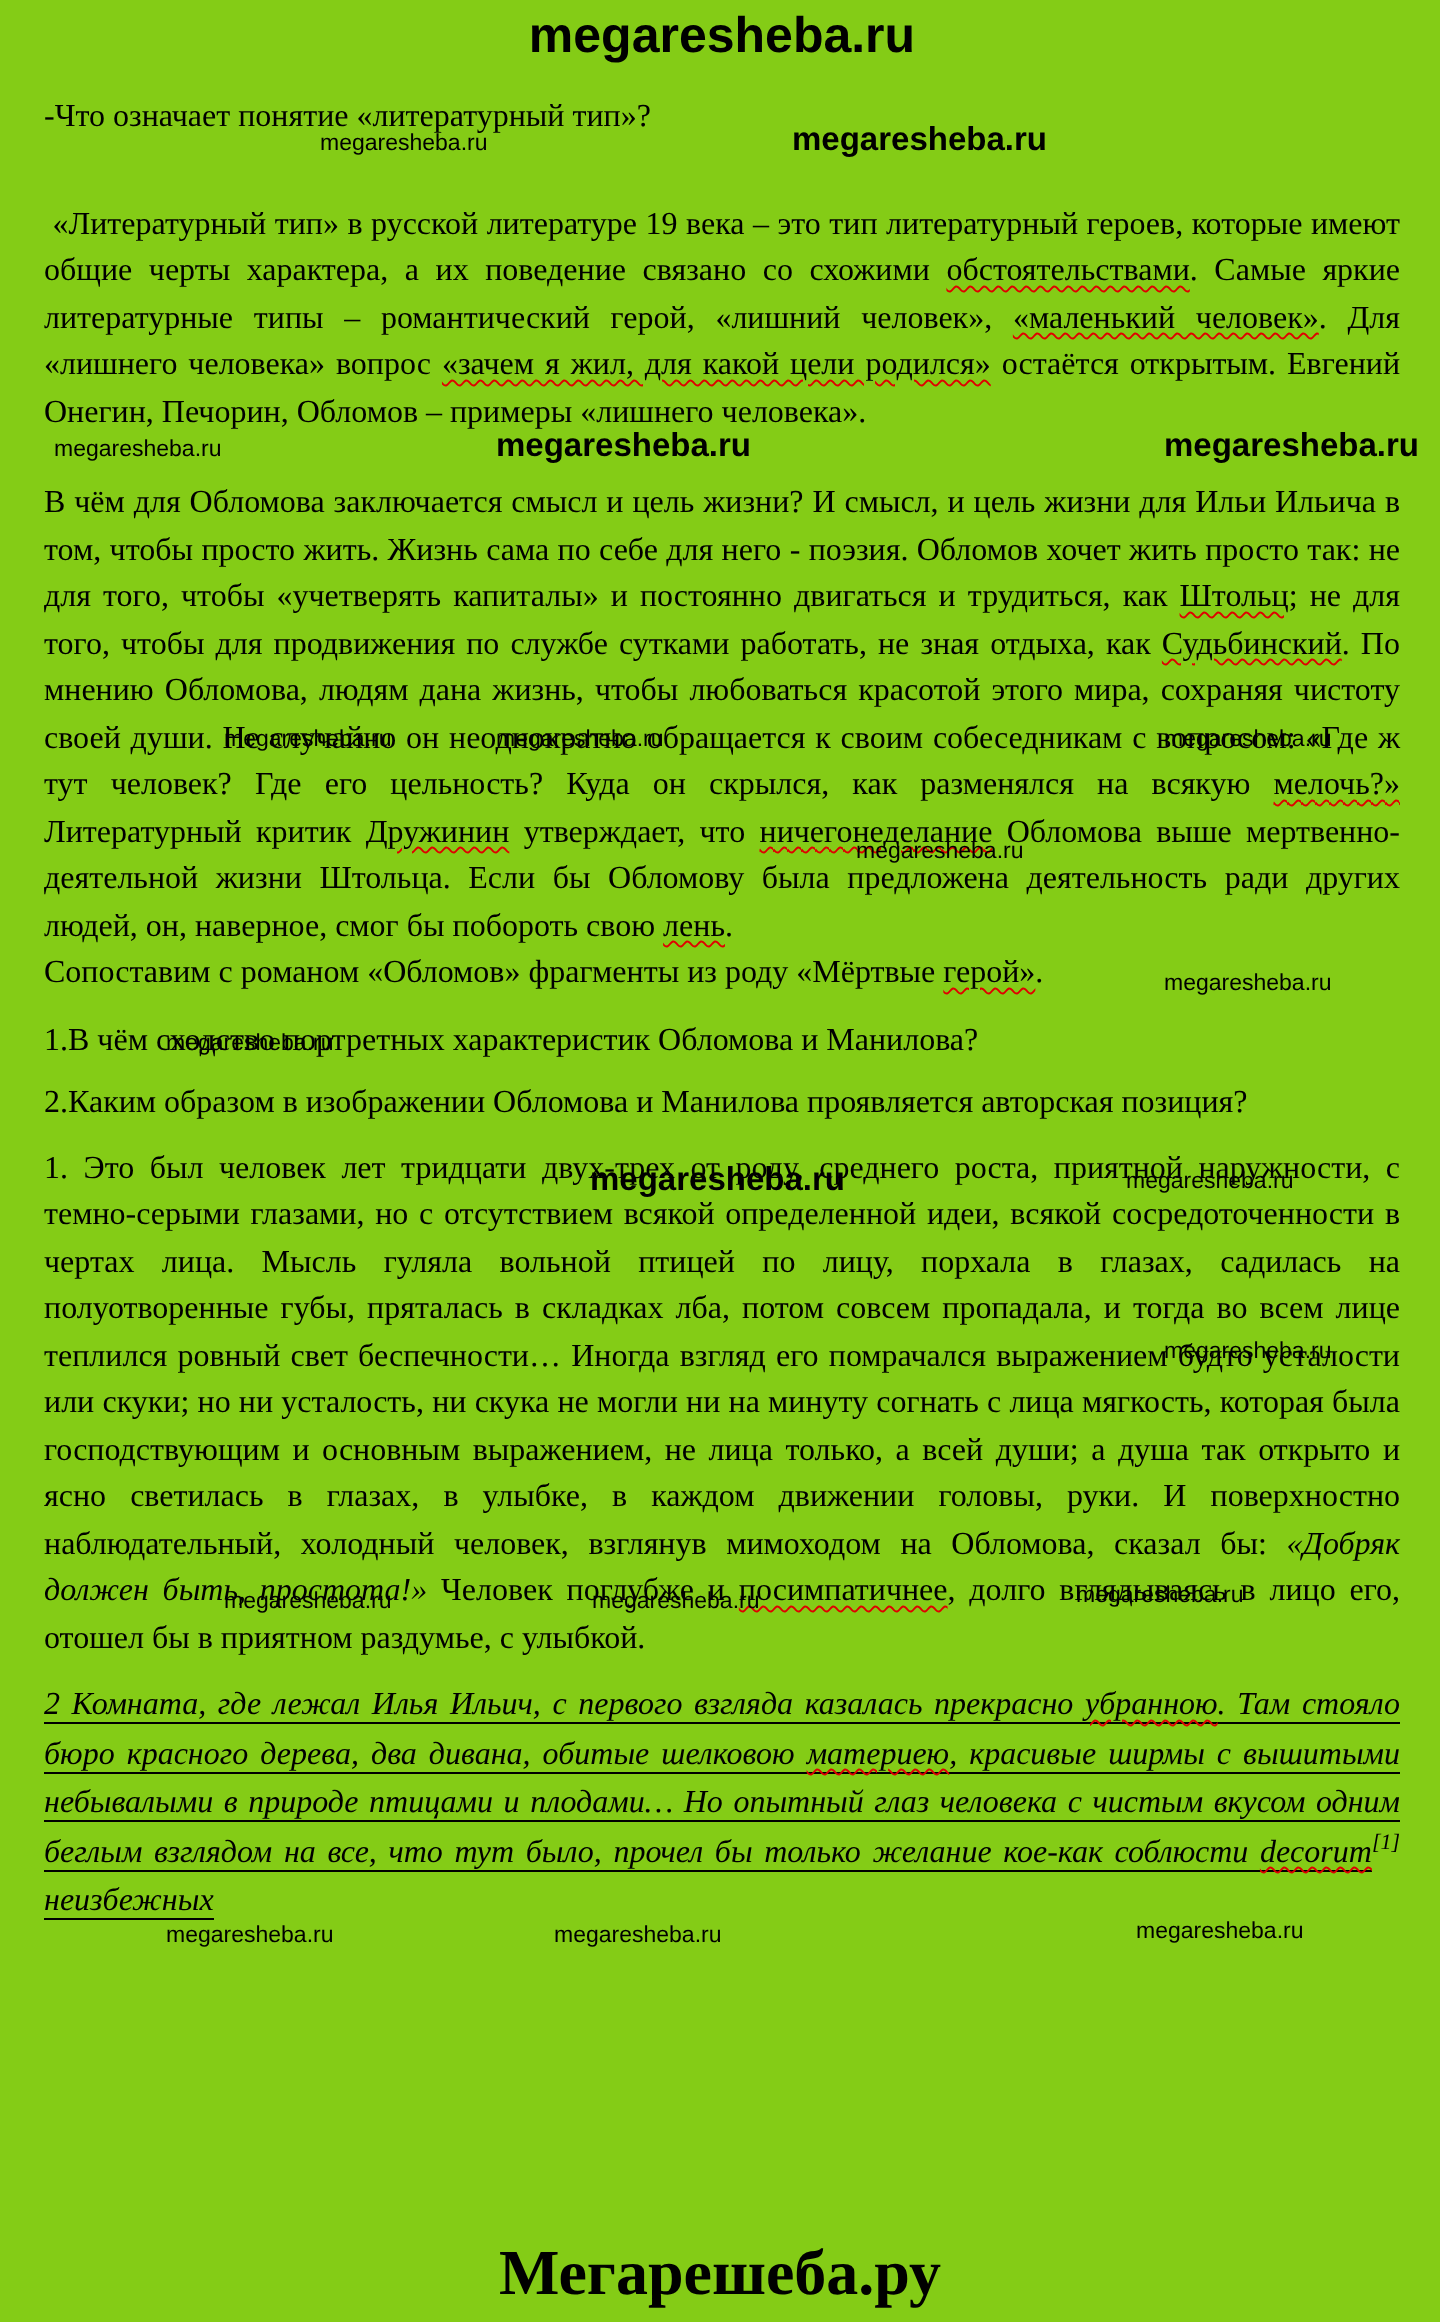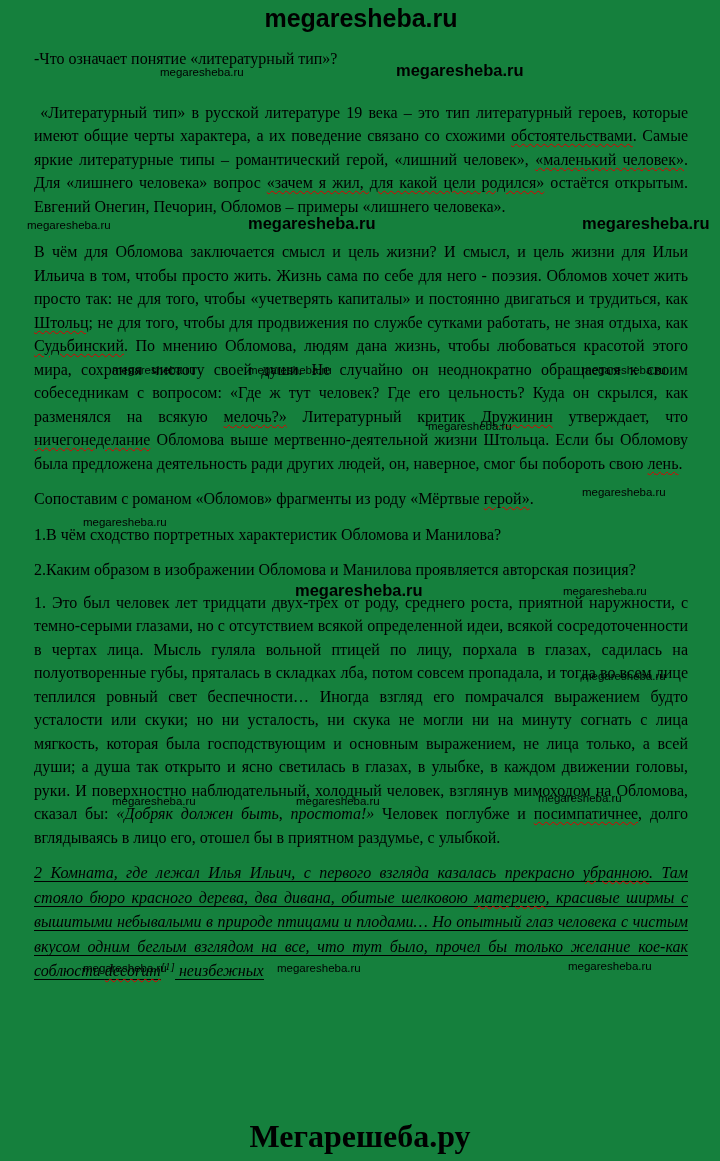--- a/index.html
+++ b/index.html
@@ -2,34 +2,34 @@
 <html lang="ru"><head>
 <meta charset="utf-8">
 <style>
   html,body{margin:0;padding:0;background:#fff;}
   .page{
     position:relative;
     width:720px;height:1161px;
     margin:0 auto;
     box-sizing:border-box;
     padding:4px 20px 0 22px;
-    background:#15803d;color:#000;
+    background:#84cc16;color:#000;
     font-family:"Liberation Serif",serif;
     font-size:16px;
     overflow:hidden;
   }
   .top-watermark{
     text-align:center;
     font-family:"Liberation Sans",sans-serif;
     font-weight:700;font-size:25px;
     margin:0 0 14px 0;
   }
   .doc-body{position:relative;}
   .para{
-    margin:12px;text-align:justify;line-height:23.5px;
+    margin:0;text-align:justify;line-height:23.5px;
   }
   .b{font-weight:400;}
   .i{font-style:italic;}
   .u{border-bottom:1.5px solid #000;}
   .sp{
     text-decoration-line:underline;
     text-decoration-style:wavy;
     text-decoration-color:#e00000;
     text-decoration-thickness:1px;
     text-underline-offset:2px;

